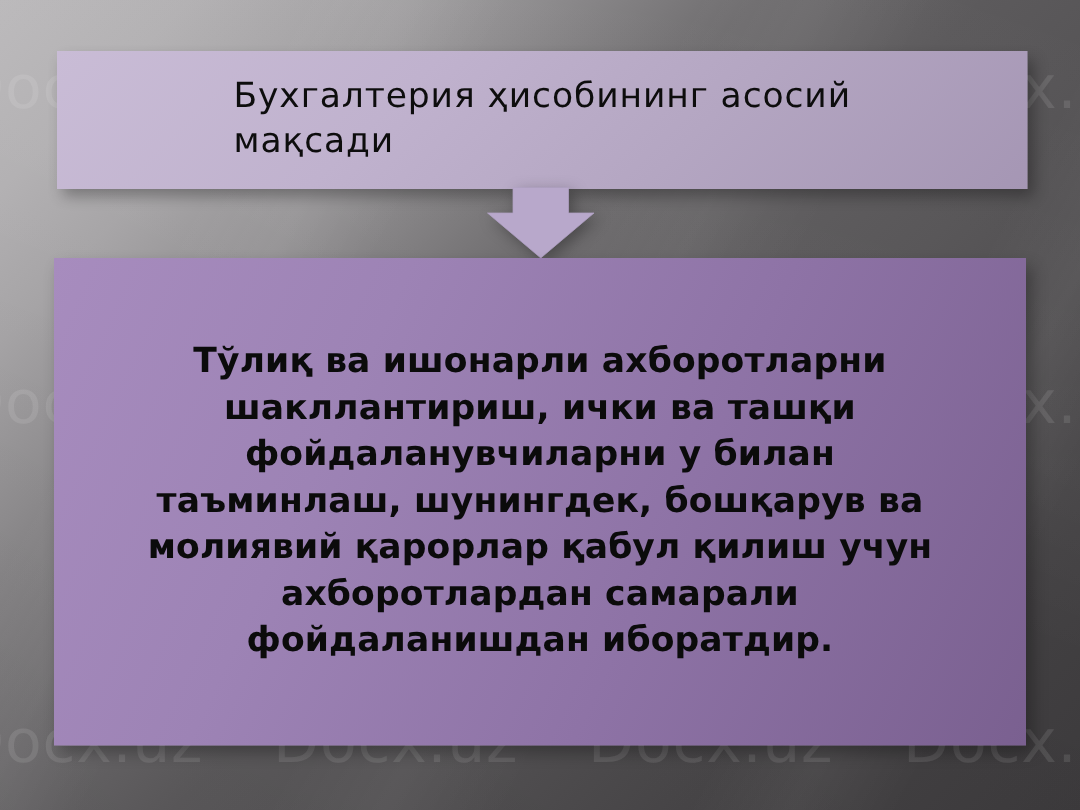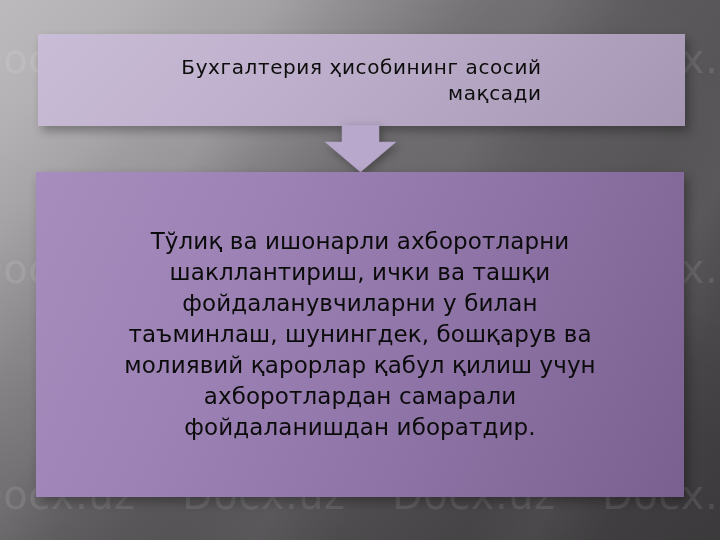--- a/index.html
+++ b/index.html
@@ -81,24 +81,24 @@
     height: 92px;
     background: linear-gradient(135deg, #c9bcd6 0%, #c0b2ce 35%, #b4a6c2 65%, #a596b4 100%);
     box-shadow: 4px 5px 9px rgba(0,0,0,0.30);
     display: flex;
     align-items: center;
     justify-content: center;
     box-sizing: border-box;
     padding: 0 14px;
   }
   #title-text {
-    font-size: 20px;
+    font-size: 23px;
     line-height: 1.30;
     color: #0d0d0d;
-    text-align: right;
+    text-align: left;
     letter-spacing: 0.6px;
     white-space: pre-line;
     font-weight: 400;
   }
   
   #arrow {
     position: absolute;
     left: 324px;
     top: 125px;
     width: 73px;
@@ -119,21 +119,21 @@
     justify-content: center;
     box-sizing: border-box;
     padding: 6px 16px;
   }
   #body-text {
     font-size: 23px;
     line-height: 1.345;
     color: #0b0b0b;
     text-align: center;
     white-space: pre-line;
-    font-weight: 400;
+    font-weight: 700;
     letter-spacing: 0.1px;
   }
 </style>
 </head>
 <body>
 
 <div id="slide">
 
   <div id="bg-sheen"></div>
   <div id="bg-sheen2"></div>

